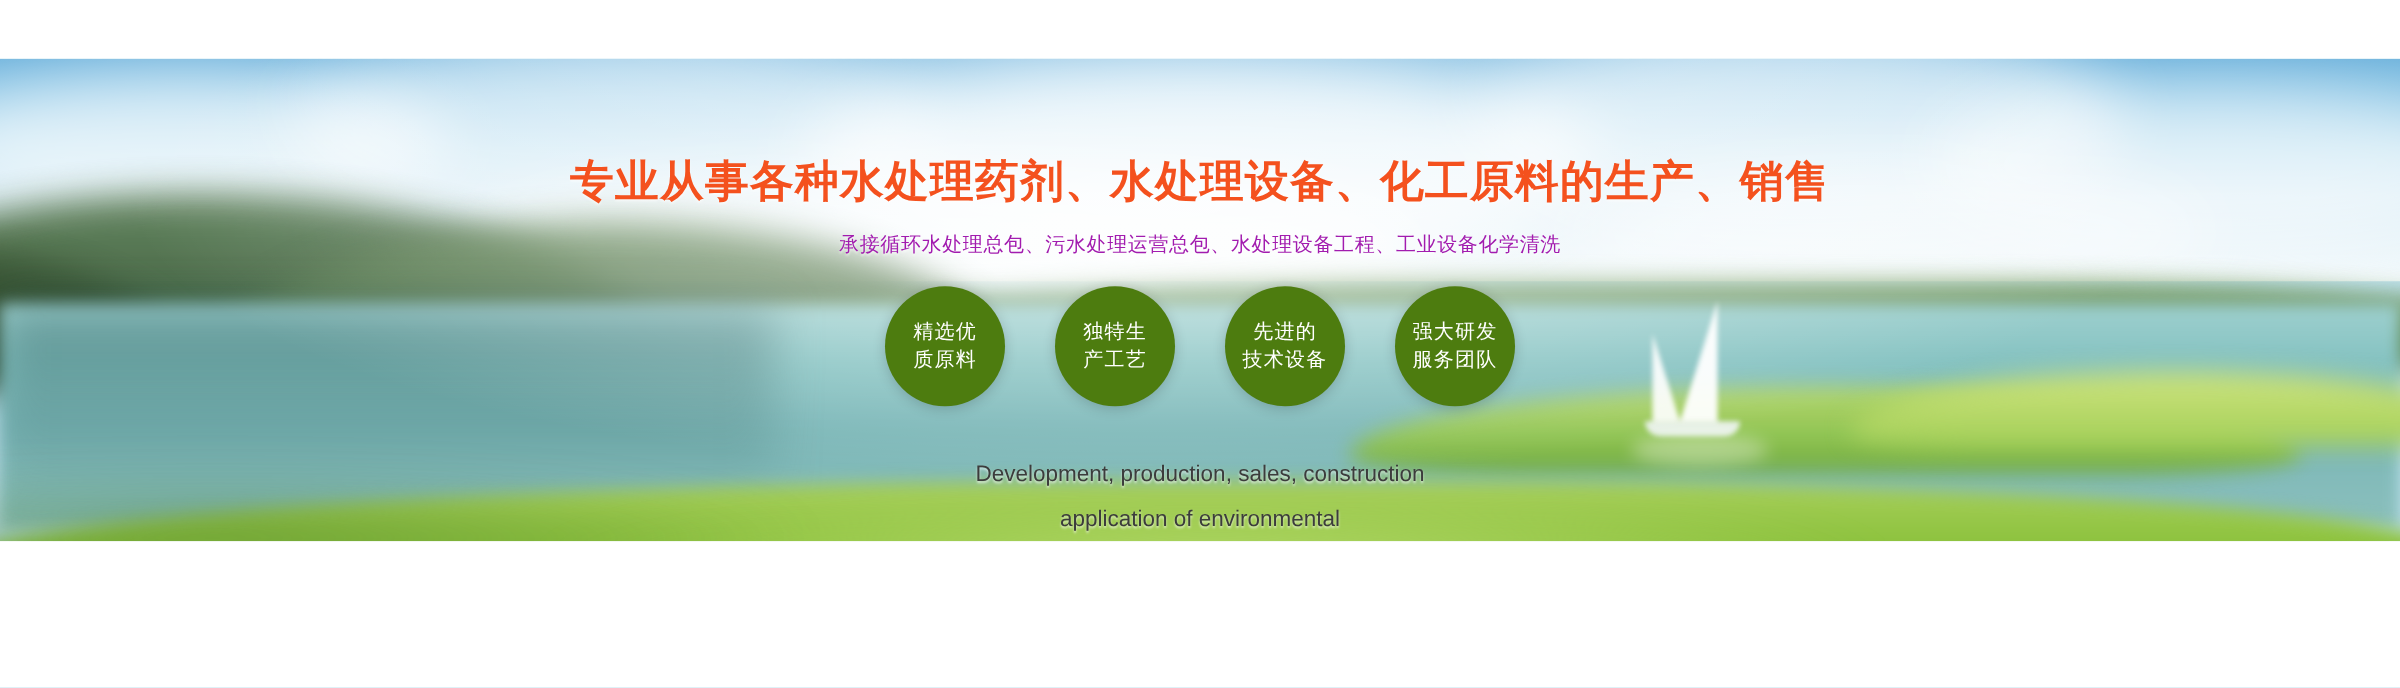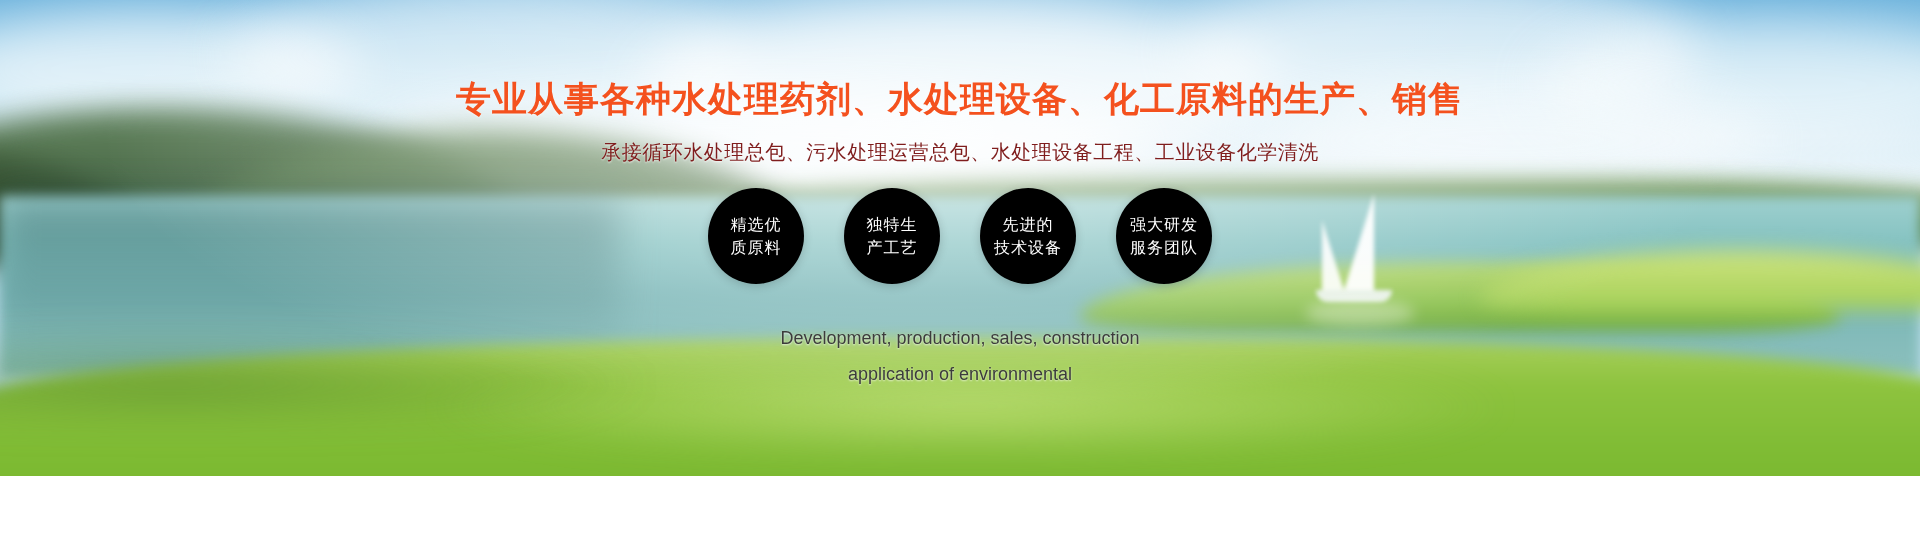--- a/index.html
+++ b/index.html
@@ -7,23 +7,24 @@
     padding: 0;
     background: #ffffff;
   }
   body {
     font-family: "Liberation Sans", "DejaVu Sans", sans-serif;
   }
 
   .banner {
     position: relative;
     width: 1920px;
-    height: 476px;
+    height: 386px;
     overflow: hidden;
     background: #bfe2ef;
+    margin-top: 47px;
   }
 
   
   .bg-layer {
     position: absolute;
     inset: 0;
     overflow: hidden;
   }
 
   
@@ -221,39 +222,39 @@
     font-weight: bold;
     color: #f4511e;
     letter-spacing: 1px;
     white-space: nowrap;
     text-shadow: 0 1px 2px rgba(255,255,255,.55);
     line-height: 1.2;
   }
 
   .subheadline {
     margin-top: 19px;
-    font-size: 20px;
-    color: #7f1d1d;
+    font-size: 16px;
+    color: #a21caf;
     letter-spacing: .5px;
     white-space: nowrap;
     text-shadow: 0 1px 2px rgba(255,255,255,.75);
   }
 
   .circles {
     margin-top: 22px;
     display: flex;
     align-items: center;
     gap: 40px;
   }
 
   .circle {
     width: 96px;
     height: 96px;
     border-radius: 50%;
-    background: #000000;
+    background: #4d7c0f;
     color: #ffffff;
     display: flex;
     flex-direction: column;
     align-items: center;
     justify-content: center;
     font-size: 16px;
     line-height: 1.45;
     letter-spacing: 1px;
     box-shadow: 0 2px 10px rgba(0,0,0,.18);
     white-space: nowrap;

